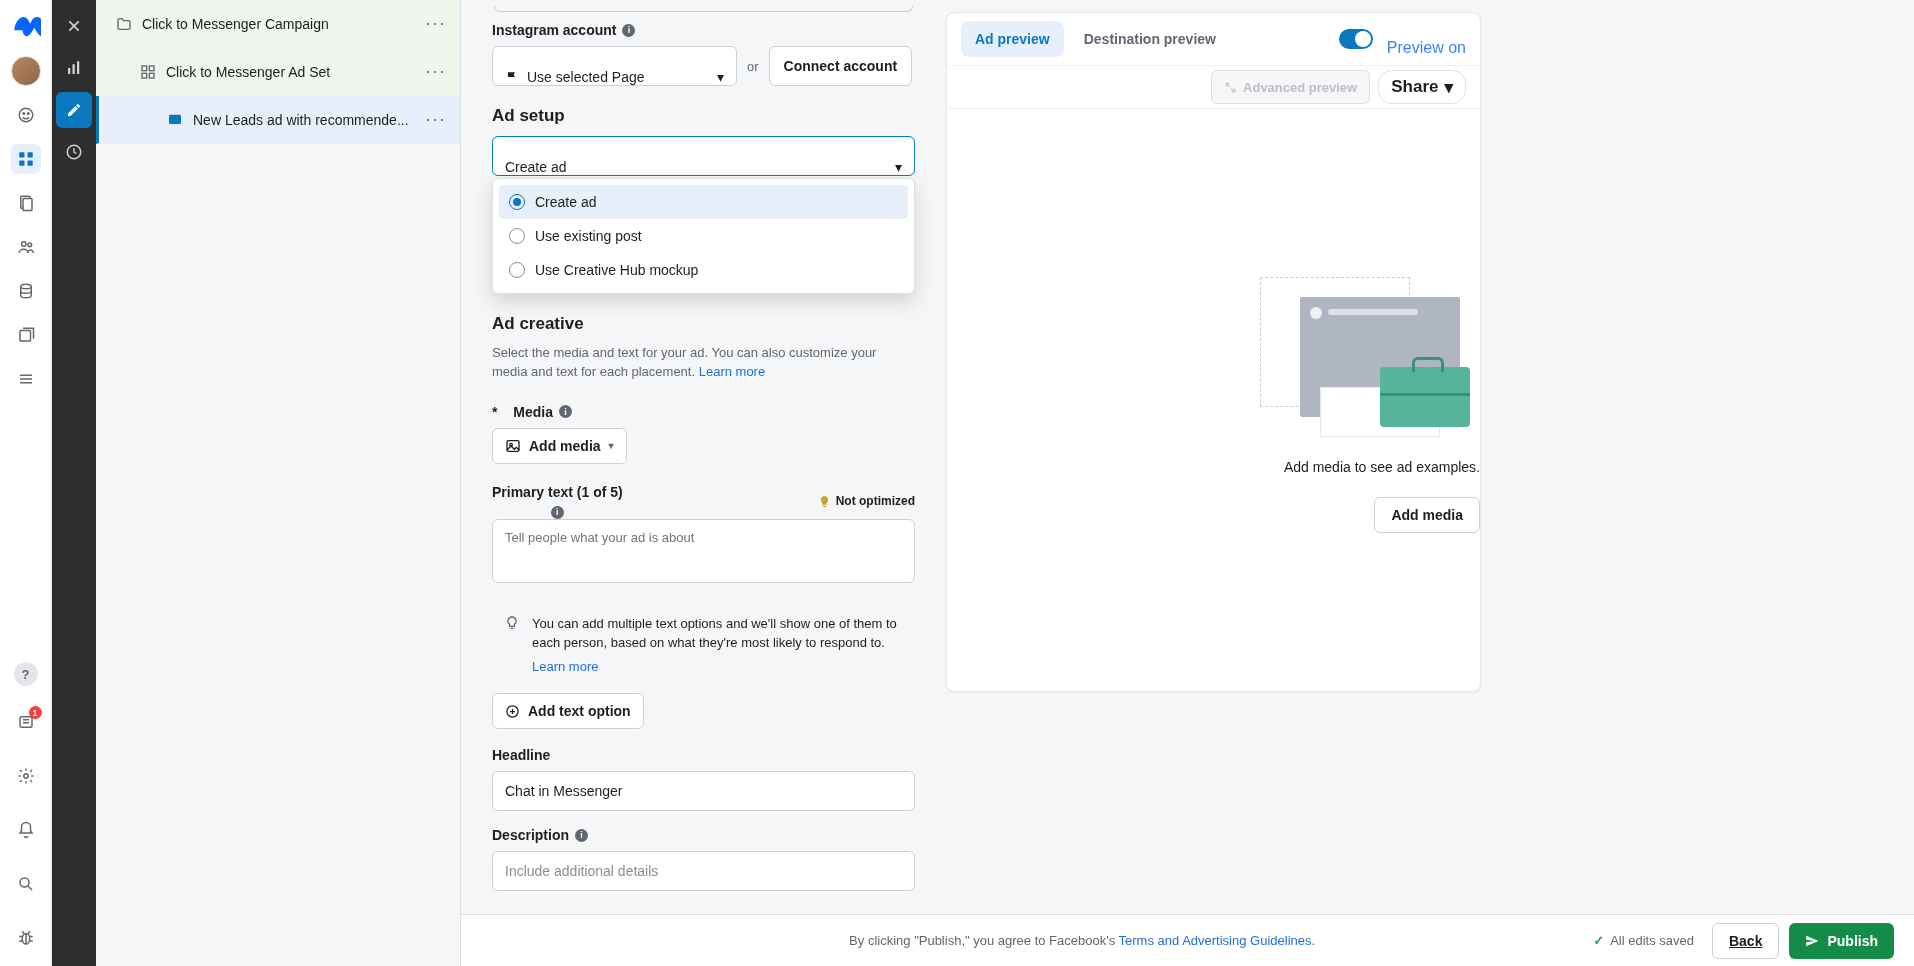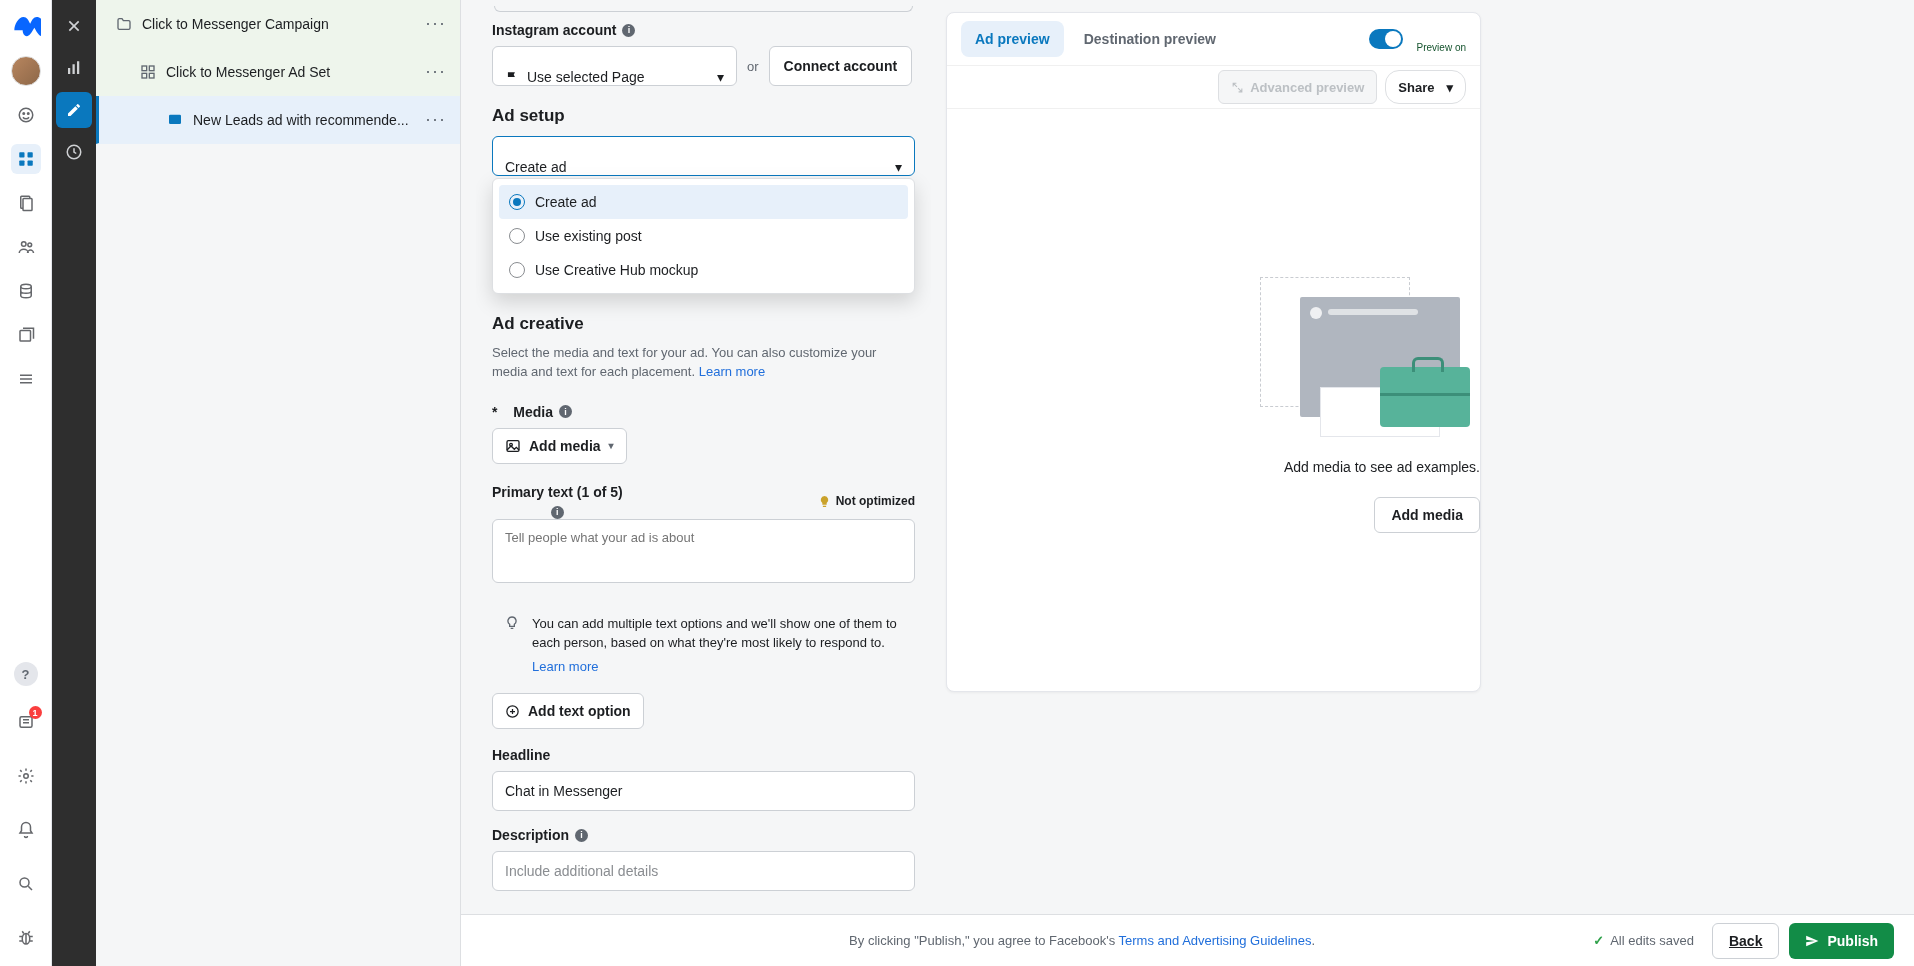--- a/index.html
+++ b/index.html
@@ -66,24 +66,24 @@
 .editor-inner { position: relative; padding: 6px 16px 0 16px; }
 
 
 .preview-panel { position: absolute; left: 946px; top: 12px; width: 535px; height: 680px; background: #fff; border: 1px solid #e4e6eb; border-radius: 8px; box-shadow: 0 1px 3px rgba(0,0,0,.05); display: flex; flex-direction: column; }
 .preview-top { height: 52px; display: flex; align-items: center; padding: 0 14px; gap: 6px; }
 .tab { height: 36px; padding: 0 14px; border-radius: 8px; display: flex; align-items: center; font-size: 14px; font-weight: 600; color: #606770; cursor: pointer; }
 .tab.active { background: #e7f0fa; color: #0a78be; }
 .preview-top .grow { flex: 1; }
 .toggle { width: 34px; height: 20px; background: #0a78be; border-radius: 10px; position: relative; margin-right: 8px; cursor: pointer; }
 .toggle::after { content: ""; position: absolute; right: 2px; top: 2px; width: 16px; height: 16px; background: #fff; border-radius: 50%; }
-.preview-on { font-size: 10px; color: #14532d; margin-top: 17px; }
+.preview-on { font-size: 16px; color: #3b82f6; margin-top: 17px; }
 .preview-sub { height: 44px; border-top: 1px solid #f0f0f0; border-bottom: 1px solid #f0f0f0; display: flex; align-items: center; justify-content: flex-end; padding: 0 14px; gap: 8px; }
 .ghost-btn { height: 34px; padding: 0 12px; border: 1px solid #dddfe2; border-radius: 6px; background: #f5f6f7; color: #bcc0c4; font-size: 13px; font-weight: 600; display: flex; align-items: center; gap: 6px; cursor: default; }
-.share-btn { height: 34px; padding: 0 12px; border: 1px solid #dddfe2; border-radius: 14px; background: #fff; color: #1c1e21; font-size: 13px; font-weight: 600; display: flex; align-items: center; gap: 12px; cursor: pointer; }
+.share-btn { height: 34px; padding: 0 12px; border: 1px solid #dddfe2; border-radius: 14px; background: #fff; color: #1c1e21; font-size: 17px; font-weight: 600; display: flex; align-items: center; gap: 6px; cursor: pointer; }
 .preview-body { flex: 1; display: flex; flex-direction: column; align-items: flex-end; justify-content: center; gap: 22px; }
 .preview-illus { width: 220px; height: 170px; position: relative; }
 .dashed { position: absolute; left: 0; top: 10px; width: 150px; height: 130px; border: 1.5px dashed #c9ccd1; }
 .stack1 { position: absolute; left: 40px; top: 30px; width: 160px; height: 120px; background: #b0b6bf; border-radius: 2px; }
 .stack1::before { content: ""; position: absolute; left: 10px; top: 10px; width: 12px; height: 12px; border-radius: 50%; background: #fff; opacity: .8; }
 .stack1::after { content: ""; position: absolute; left: 28px; top: 12px; width: 90px; height: 6px; background: #fff; opacity: .6; border-radius: 3px; }
 .stack2 { position: absolute; left: 60px; top: 120px; width: 120px; height: 50px; background: #fff; border: 1px solid #e4e6eb; }
 .briefcase { position: absolute; left: 120px; top: 100px; width: 90px; height: 60px; background: #57b39a; border-radius: 4px; }
 .briefcase::before { content: ""; position: absolute; left: 32px; top: -10px; width: 26px; height: 12px; border: 3px solid #3c8f79; border-bottom: none; border-radius: 6px 6px 0 0; }
 .briefcase::after { content: ""; position: absolute; left: 0; right: 0; top: 26px; height: 3px; background: #3c8f79; }

